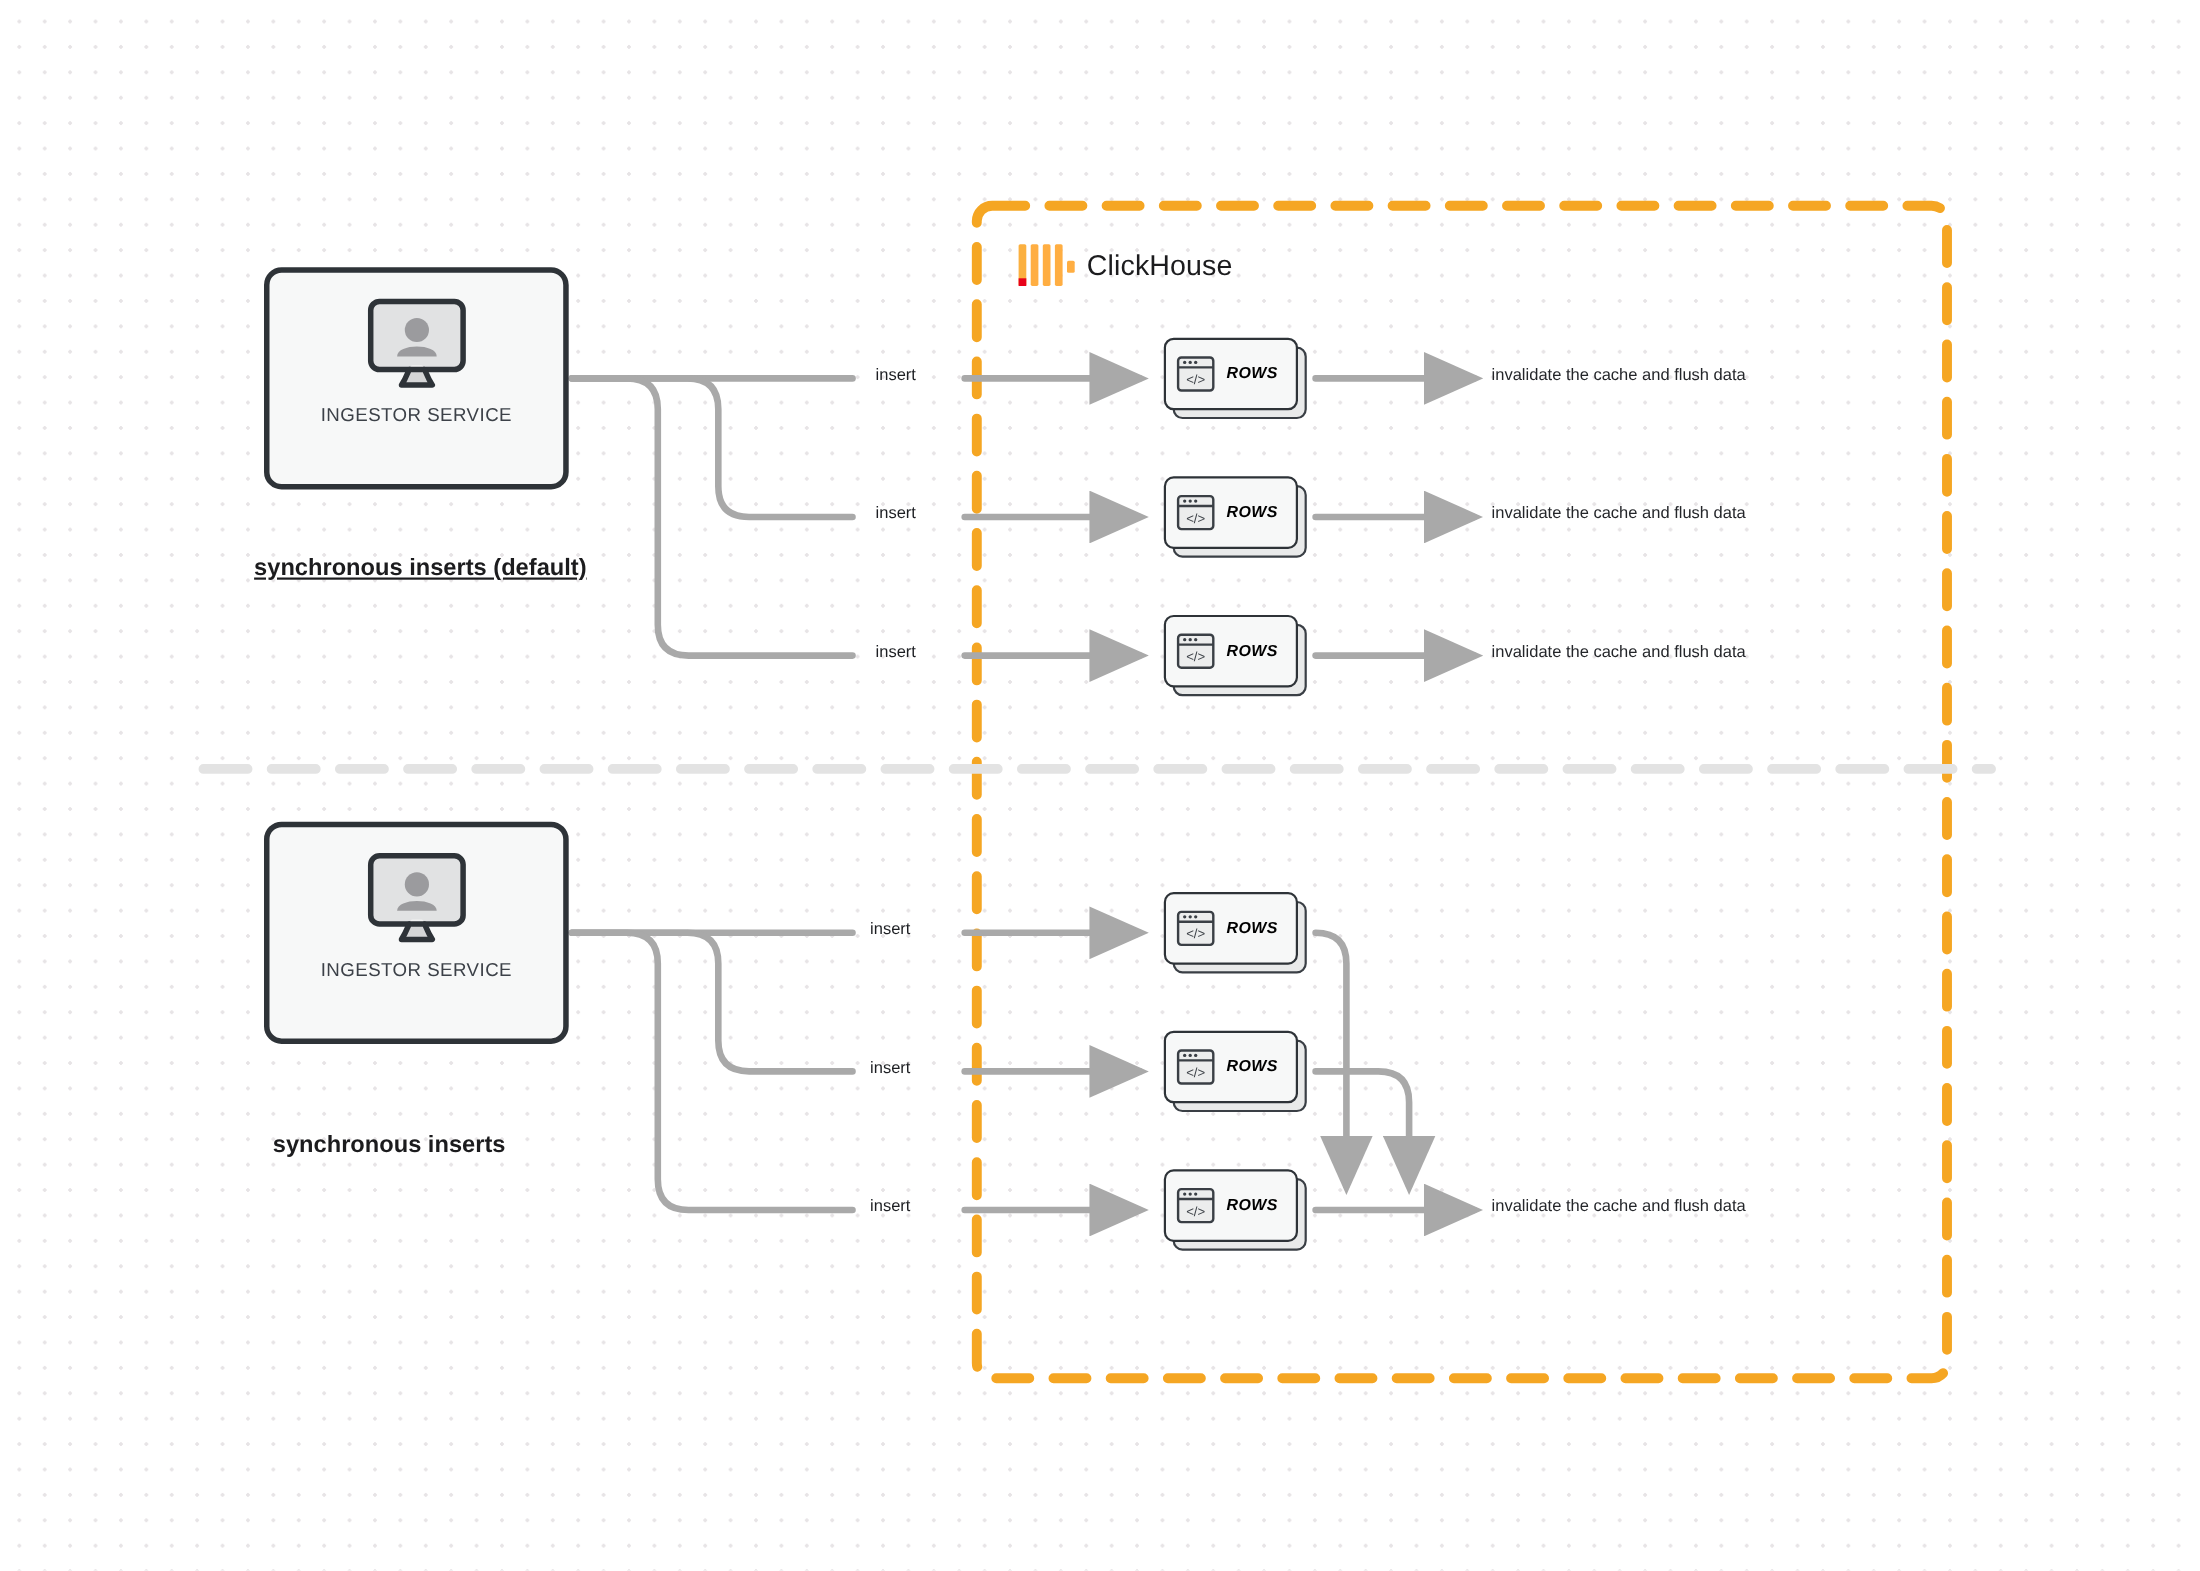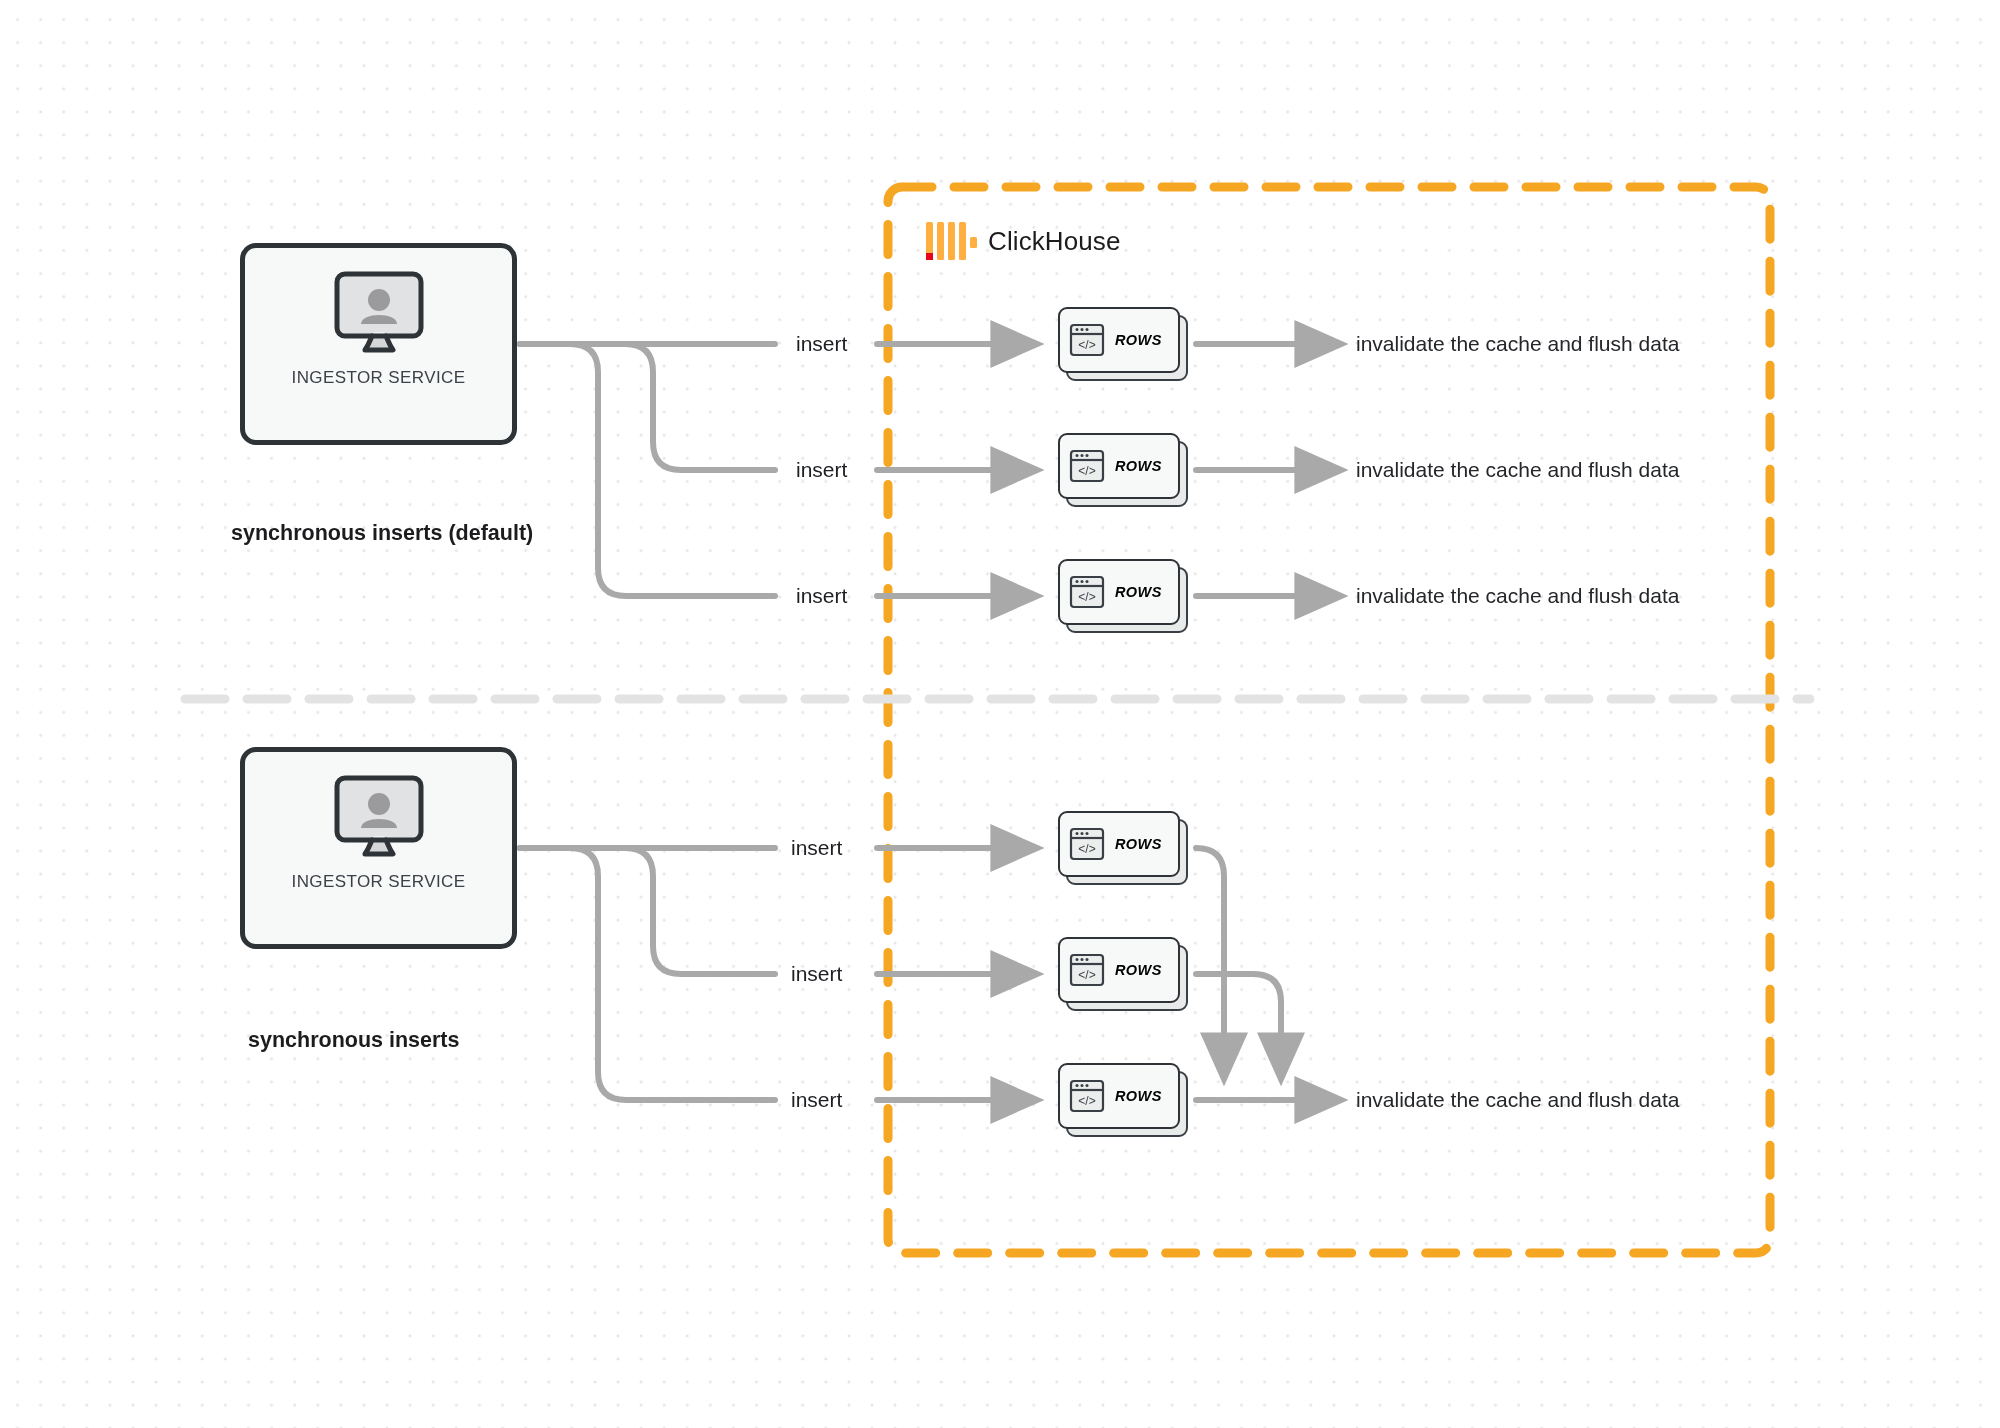--- a/index.html
+++ b/index.html
@@ -94,21 +94,21 @@
     font-size: 14.5px;
     font-style: italic;
     font-weight: bold;
     color: #000000;
     letter-spacing: 0.4px;
   }
 
   
   .edge-label {
     position: absolute;
-    font-size: 21px;
+    font-size: 15px;
     color: #24262a;
     white-space: nowrap;
     z-index: 4;
   }
   .edge-label.insert { color: #1d1f23; }
 
   
   .ch-brand {
     position: absolute;
     display: flex;
@@ -220,21 +220,21 @@
     <svg class="monitor" viewBox="0 0 96 86">
       <rect x="6" y="4" width="84" height="62" rx="8" ry="8" fill="#e1e2e3" stroke="#2e3338" stroke-width="5"></rect>
       <circle cx="48" cy="30" r="11" fill="#9b9b9e"></circle>
       <path d="M30 54 C30 42 66 42 66 54 Z" fill="#9b9b9e"></path>
       <rect x="42" y="62" width="12" height="4" rx="2" fill="#f2f2f2"></rect>
       <path d="M34 80 C38 74 40 68 41 66 L55 66 C56 68 58 74 62 80 Z" fill="#d5d6d7" stroke="#2e3338" stroke-width="5" stroke-linejoin="round"></path>
     </svg>
     <span class="caption">INGESTOR SERVICE</span>
   </div>
 
-  <div class="section-label" style="left:231px; top:521px;">synchronous inserts (default)</div>
+  <div class="section-label" style="left:231px; top:504px;text-decoration:underline;">synchronous inserts (default)</div>
 
   <div class="edge-label insert" style="left:796px; top:332px;">insert</div>
   <div class="edge-label insert" style="left:796px; top:458px;">insert</div>
   <div class="edge-label insert" style="left:796px; top:584px;">insert</div>
 
   <div class="rows-node" style="left:1058px; top:307px;">
     <div class="shadow-card"></div>
     <div class="main-card">
       <svg class="win-icon" viewBox="0 0 36 34">
         <rect x="2" y="2" width="32" height="30" rx="3" fill="#eceded" stroke="#3a3f45" stroke-width="2.2"></rect>

